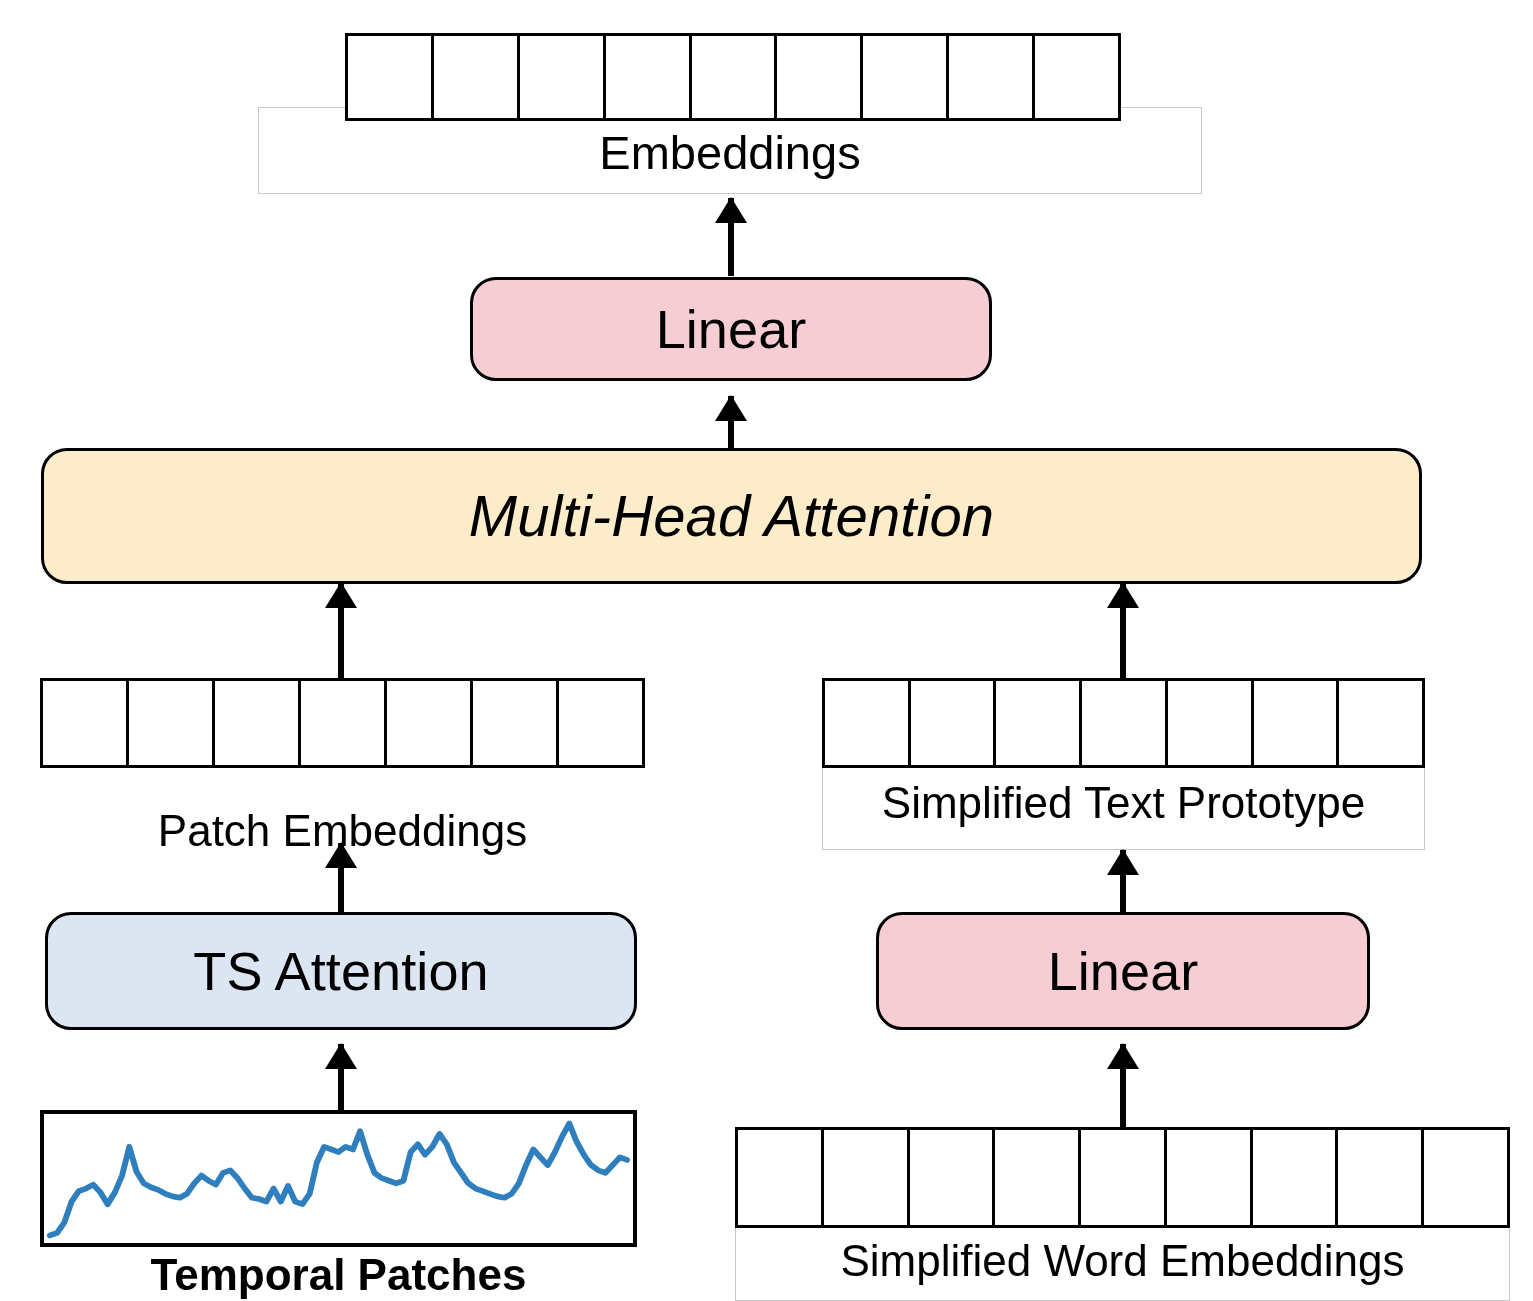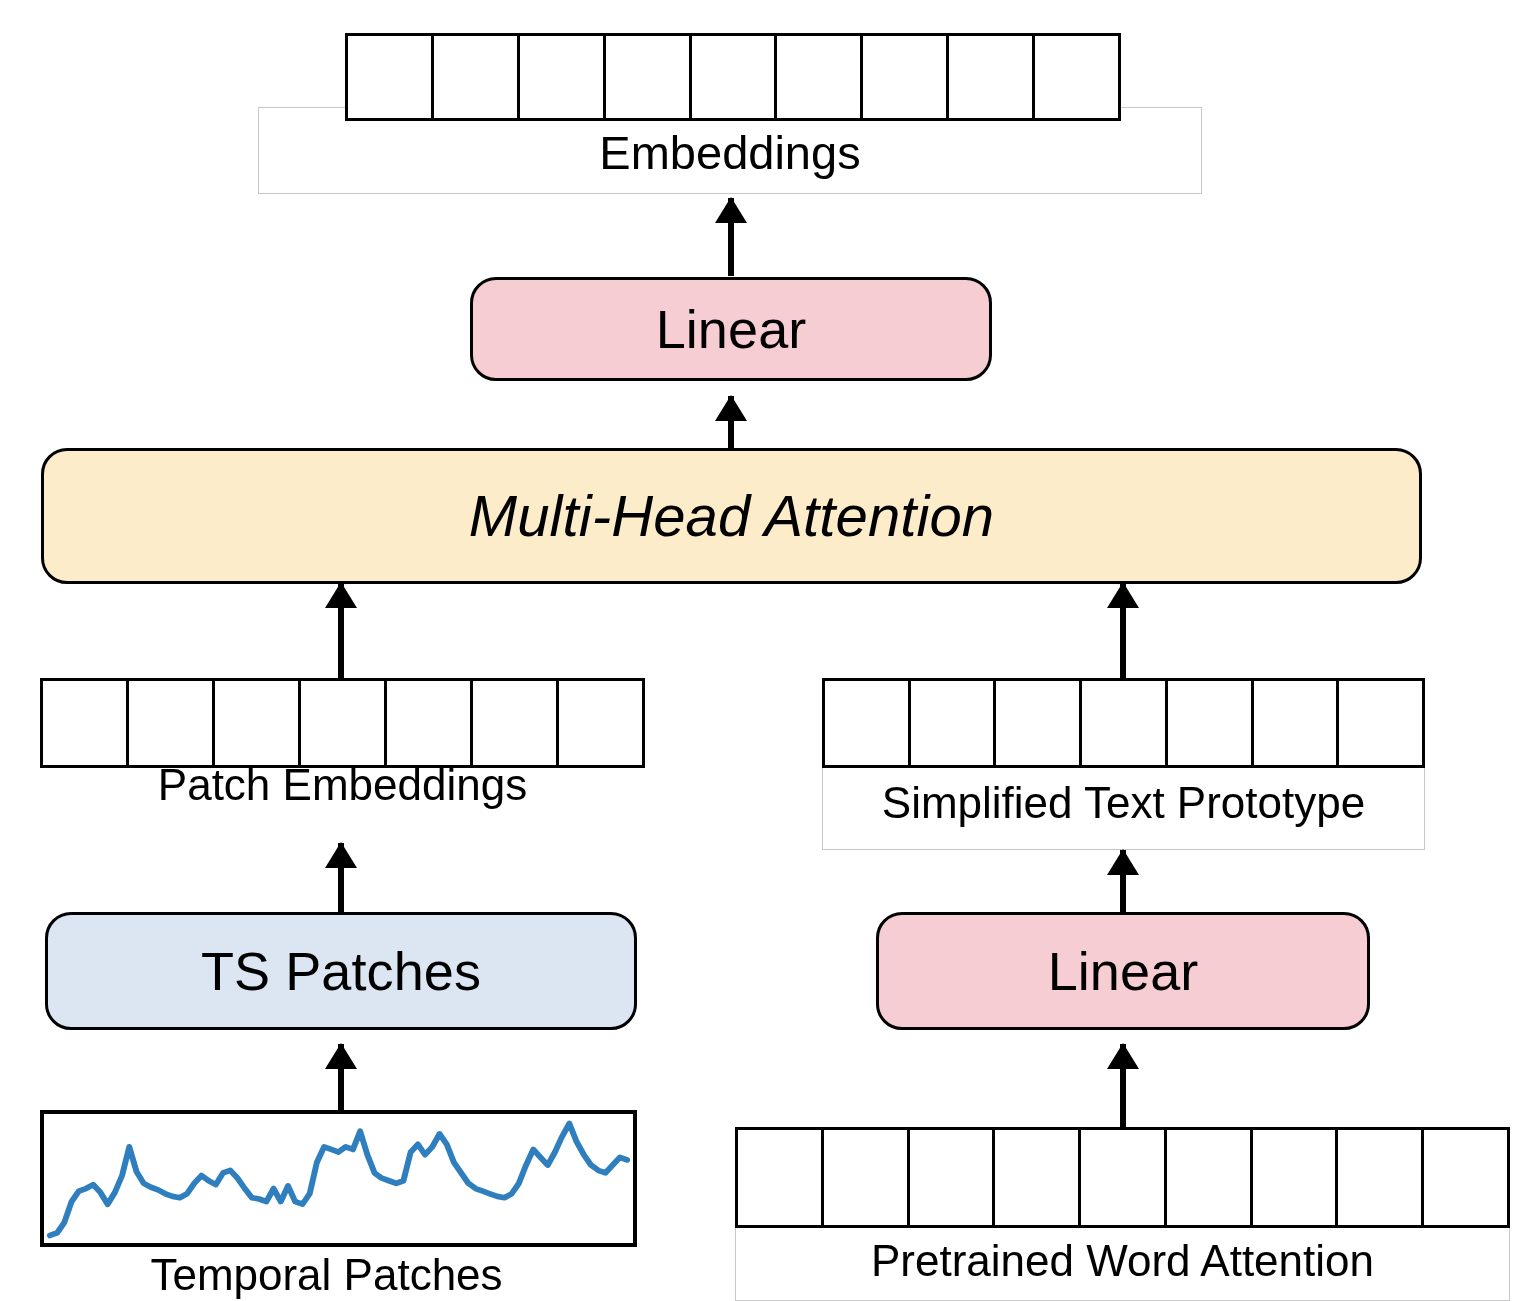--- a/index.html
+++ b/index.html
@@ -77,37 +77,37 @@
   <div class="abs strip" id="patch-strip" style="left:40px;top:678px;width:605px;height:90px;">
       <div class="cell"></div>
       <div class="cell"></div>
       <div class="cell"></div>
       <div class="cell"></div>
       <div class="cell"></div>
       <div class="cell"></div>
       <div class="cell"></div>
     </div>
 
-  <div class="caption" style="left:40px;top:762px;width:605px;">Patch Embeddings</div>
+  <div class="caption" style="left:40px;top:808px;width:605px;">Patch Embeddings</div>
 
   <div class="arrow" style="left:338px;top:843px;height:69px;"></div>
 
   <div class="abs procbox" style="left:45px;top:912px;width:592px;height:118px;background:#dce5f2;">
-    <span class="lbl">TS Patches</span>
+    <span class="lbl">TS Attention</span>
   </div>
 
   <div class="arrow" style="left:338px;top:1044px;height:66px;"></div>
 
   <div class="abs tspanel" style="left:40px;top:1110px;width:597px;height:137px;">
     <svg id="ts-svg" viewBox="0 0 597 137" preserveAspectRatio="none">
       <polyline id="ts-poly" fill="none" stroke="#2f7fbf" stroke-width="6" stroke-linejoin="round" stroke-linecap="round" points="6.00,129.00 13.31,126.23 20.63,115.16 27.94,93.02 35.25,81.95 42.56,79.19 49.88,75.03 57.19,83.34 64.50,95.79 71.81,83.34 79.13,65.35 86.44,34.91 93.75,61.20 101.06,73.65 108.38,77.80 115.69,80.57 123.00,84.72 130.31,87.49 137.63,88.87 144.94,84.72 152.25,73.65 159.56,65.35 166.88,70.88 174.19,75.03 181.50,62.58 188.81,59.81 196.13,68.12 203.44,79.19 210.75,88.87 218.06,90.26 225.38,93.02 232.69,79.19 240.00,93.02 247.31,76.42 254.63,93.02 261.94,95.79 269.25,84.72 276.56,51.51 283.88,34.91 291.19,37.67 298.50,40.44 305.81,34.91 313.13,37.67 320.44,18.30 327.75,43.21 335.06,62.58 342.38,68.12 349.69,70.88 357.00,73.65 364.31,70.88 371.63,40.44 378.94,32.14 386.25,43.21 393.56,34.91 400.88,21.07 408.19,32.14 415.50,51.51 422.81,62.58 430.13,73.65 437.44,79.19 444.75,81.95 452.06,84.72 459.38,87.49 466.69,88.87 474.00,84.72 481.31,73.65 488.63,54.28 495.94,37.67 503.25,45.98 510.56,54.28 517.88,40.44 525.19,23.84 532.50,10.00 539.81,29.37 547.13,43.21 554.44,54.28 561.75,59.81 569.06,62.58 576.38,54.28 583.69,45.98 591.00,48.74"></polyline>
     </svg>
   </div>
 
-  <div class="caption" style="left:28px;top:1252px;width:597px;">Temporal  Patches</div>
+  <div class="caption" style="left:40px;top:1252px;width:597px;font-weight:bold;">Temporal  Patches</div>
 
   <div class="abs greybox" style="left:822px;top:766px;width:603px;height:84px;"></div>
 
   <div class="abs strip" id="proto-strip" style="left:822px;top:678px;width:603px;height:90px;">
       <div class="cell"></div>
       <div class="cell"></div>
       <div class="cell"></div>
       <div class="cell"></div>
       <div class="cell"></div>
       <div class="cell"></div>
@@ -131,15 +131,15 @@
       <div class="cell"></div>
       <div class="cell"></div>
       <div class="cell"></div>
       <div class="cell"></div>
       <div class="cell"></div>
       <div class="cell"></div>
       <div class="cell"></div>
       <div class="cell"></div>
     </div>
 
-  <div class="caption" style="left:735px;top:1238px;width:775px;">Pretrained Word Attention</div>
+  <div class="caption" style="left:735px;top:1238px;width:775px;">Simplified Word Embeddings</div>
 
 </div>
 
 </body></html>

